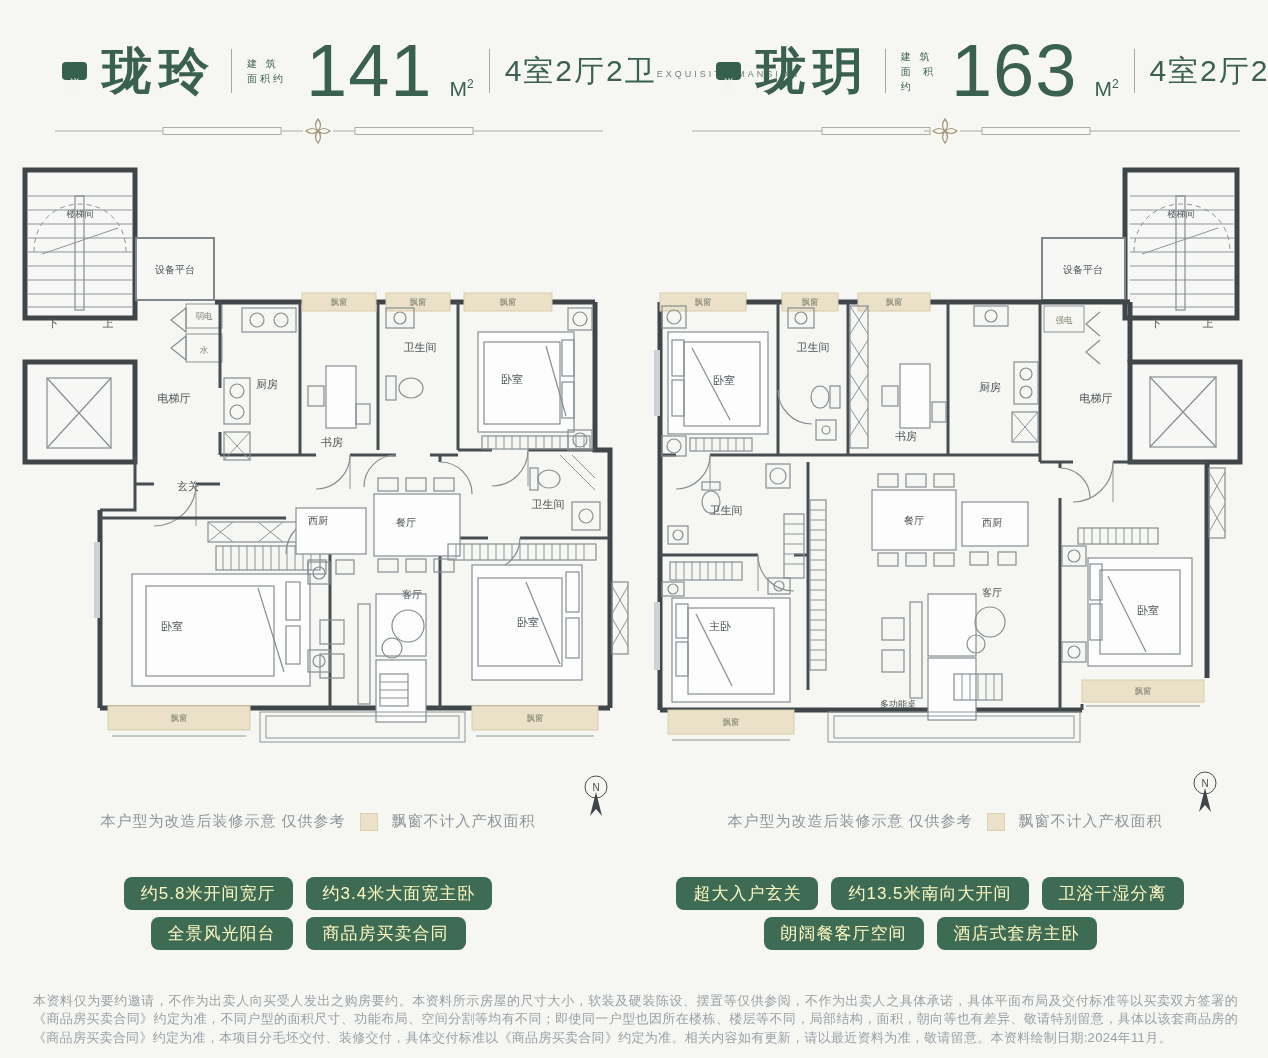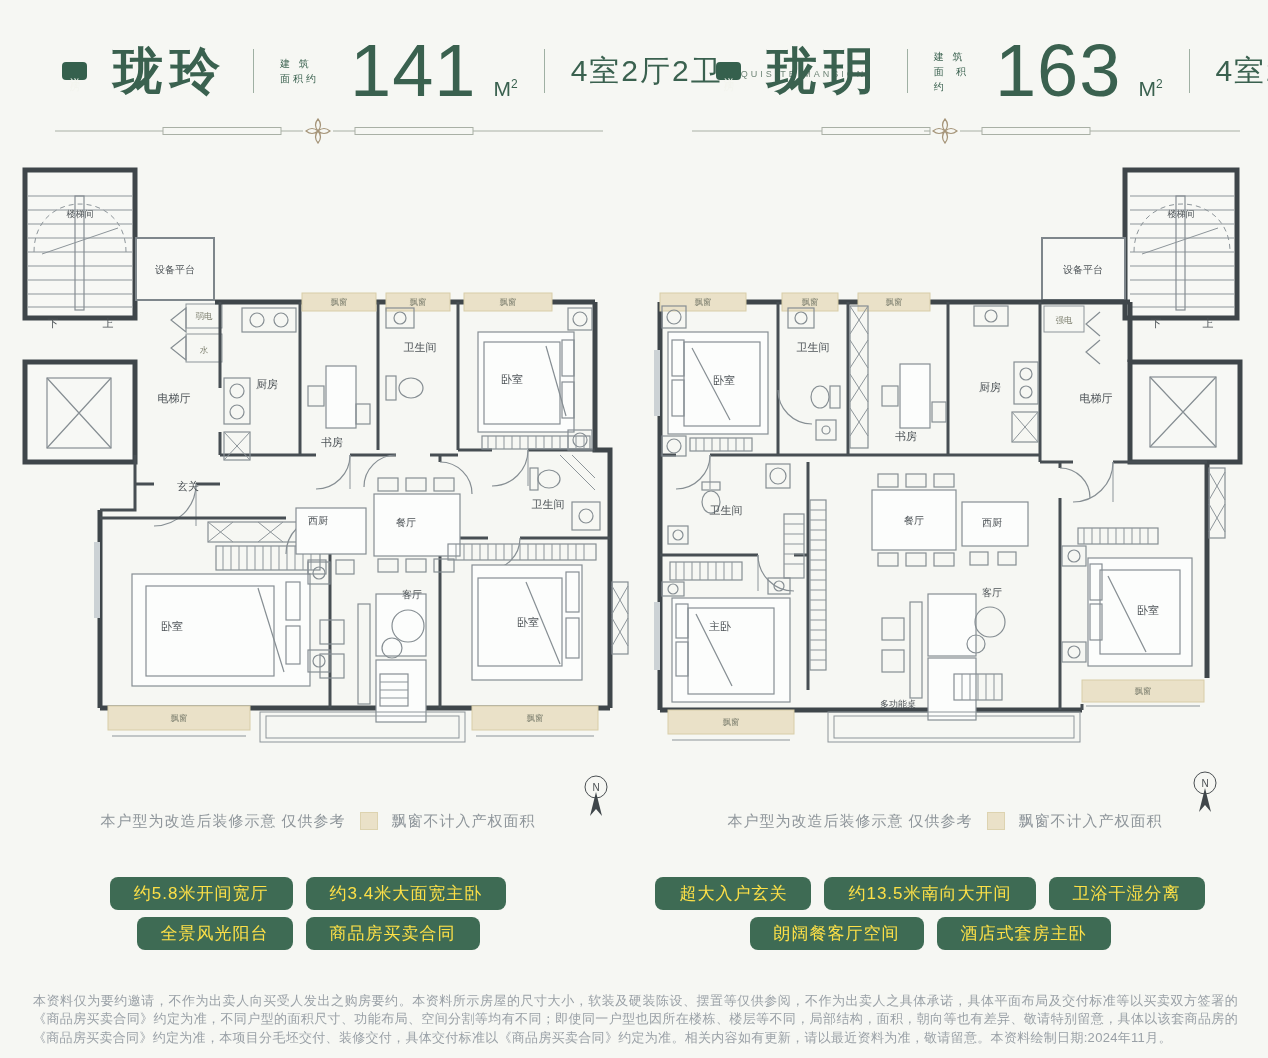--- a/index.html
+++ b/index.html
@@ -1,20 +1,20 @@
 <!DOCTYPE html>
 <html><head>
 <meta charset="utf-8">
 <style>
   html,body{margin:0;padding:0}
   body{width:1268px;height:1058px;background:#f6f7f3;font-family:"Liberation Sans",sans-serif;position:relative;overflow:hidden}
   .abs{position:absolute}
 
   
-  .hdr{position:absolute;display:flex;align-items:center;gap:26px;color:#3a614f;height:78px}
+  .hdr{position:absolute;display:flex;align-items:center;gap:15px;color:#3a614f;height:78px}
   .badge{writing-mode:vertical-rl;text-orientation:upright;background:#35604d;color:#f3f4ee;font-size:11px;line-height:13px;padding:7px 6px;border-radius:4px;letter-spacing:2px}
   .hname{font-family:"DejaVu Serif",serif;font-size:50px;letter-spacing:7px;font-weight:600;white-space:nowrap}
   .vline{width:1px;height:44px;background:#9fb0a3}
   .alabel{font-size:10px;letter-spacing:3px;line-height:15px;text-align:justify;width:44px}
   .numblock{display:flex;align-items:flex-end}
   .bignum{font-size:74px;line-height:0.86;font-weight:400;letter-spacing:1px}
   .unit{font-size:21px;margin-left:17px;margin-bottom:2px;letter-spacing:0}
   .unit sup{font-size:12px}
   .roomsblock{display:flex;flex-direction:row;align-items:center}
   .rooms{font-size:30px;letter-spacing:2px;white-space:nowrap}
@@ -37,24 +37,24 @@
   .bayr{fill:#eae1c8;stroke:#d8cda8;stroke-width:1}
   .dash{stroke-dasharray:5 4}
   .rl{font-size:11px;fill:#4d5357;text-anchor:middle}
   .r9{font-size:9px}
   .r10{font-size:10px}
   .bl{font-size:8.5px;fill:#7e8070;text-anchor:middle}
   .cmp{stroke:#4a4f52;fill:none}
   .cmpN{font-size:10px;fill:#4a4f52;text-anchor:middle}
 
   
-  .legend{position:absolute;display:flex;align-items:flex-start;justify-content:center;gap:14px;width:600px;color:#8f969b;font-size:15px;letter-spacing:1px}
+  .legend{position:absolute;display:flex;align-items:flex-end;justify-content:center;gap:14px;width:600px;color:#8f969b;font-size:15px;letter-spacing:1px}
   .swatch{width:16px;height:16px;background:#eae1c8;border:1px solid #ddd3b0;display:inline-block}
   .tagrow{position:absolute;display:flex;justify-content:center;gap:13px;width:600px}
-  .tag{background:#3e6b54;color:#fde047;font-size:17px;letter-spacing:1px;padding:5px 24px;border-radius:8px;white-space:nowrap}
+  .tag{background:#3e6b54;color:#fef9c3;font-size:17px;letter-spacing:1px;padding:5px 17px;border-radius:8px;white-space:nowrap}
   .disc{position:absolute;left:33px;top:992px;width:1205px;font-size:13px;line-height:1.42;color:#9aa1a7;text-align:justify;letter-spacing:0.3px}
 </style>
 </head>
 <body>
 
 <div class="hdr" style="left:62px;top:32px">
   <span class="badge">洋房</span>
   <span class="hname">珑玲</span>
   <span class="vline"></span>
   <span class="alabel"><span>建 筑</span><br><span>面积约</span></span>

